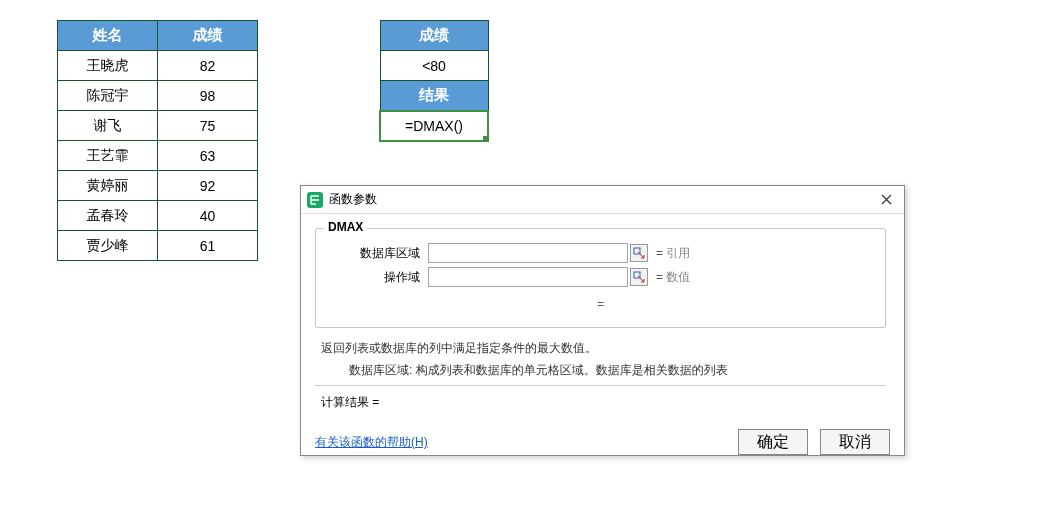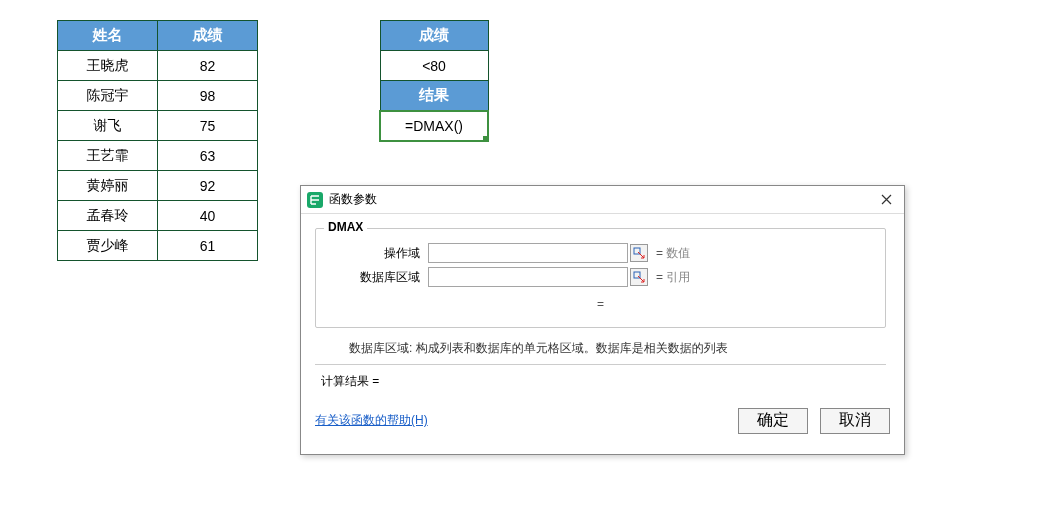--- a/index.html
+++ b/index.html
@@ -137,21 +137,21 @@
       color: #888;
     }
     .param-hint::before { content: "= "; color: #555; }
     .equals-row { text-align: center; margin: 10px 0 4px 0; font-size: 12px; color: #555; }
     .desc-block { padding: 4px 6px 4px 6px; font-size: 12px; color: #333; line-height: 1.8; border-bottom: 1px solid #ccc; margin-top: 6px; }
     .desc-sub { padding-left: 28px; }
     .result-row { padding: 8px 6px 6px 6px; font-size: 12px; }
     .footer {
       display: flex;
       align-items: center;
-      padding: 0 14px 20px 14px;
+      padding: 0 14px 0 14px;
     }
     .help-link {
       color: #1a5fc8;
       text-decoration: underline;
       font-size: 12px;
       cursor: default;
     }
     .footer-spacer { flex: 1; }
     .btn {
       min-width: 70px;
@@ -237,50 +237,51 @@
       <svg width="11" height="11" viewBox="0 0 11 11">
           <path d="M1 1 L10 10 M10 1 L1 10" stroke="#333" stroke-width="1.2"></path>
         </svg>
     </span>
   </div>
   <div class="dialog-body">
     <div class="fieldset">
       <span class="fieldset-legend">DMAX</span>
 
       <div class="param-row">
+        <span class="param-label">数据库区域</span>
+        <input class="param-input" style="">
+        <span class="refedit-btn">
+          <svg width="12" height="12" viewBox="0 0 12 12">
+              <rect x="1" y="1" width="6" height="6" fill="none" stroke="#2a62b5"></rect>
+              <path d="M5 5 L11 11" stroke="#d22"></path>
+              <path d="M8 11 L11 11 L11 8" fill="none" stroke="#d22"></path>
+            </svg>
+        </span>
+        <span class="param-hint">引用</span>
+      </div>
+
+      <div class="param-row">
         <span class="param-label">操作域</span>
         <input class="param-input" style="">
         <span class="refedit-btn">
           <svg width="12" height="12" viewBox="0 0 12 12">
               <rect x="1" y="1" width="6" height="6" fill="none" stroke="#2a62b5"></rect>
               <path d="M5 5 L11 11" stroke="#d22"></path>
               <path d="M8 11 L11 11 L11 8" fill="none" stroke="#d22"></path>
             </svg>
         </span>
         <span class="param-hint">数值</span>
       </div>
 
-      <div class="param-row">
-        <span class="param-label">数据库区域</span>
-        <input class="param-input" style="">
-        <span class="refedit-btn">
-          <svg width="12" height="12" viewBox="0 0 12 12">
-              <rect x="1" y="1" width="6" height="6" fill="none" stroke="#2a62b5"></rect>
-              <path d="M5 5 L11 11" stroke="#d22"></path>
-              <path d="M8 11 L11 11 L11 8" fill="none" stroke="#d22"></path>
-            </svg>
-        </span>
-        <span class="param-hint">引用</span>
-      </div>
-
 
       <div class="equals-row">=</div>
     </div>
 
     <div class="desc-block">
+      <div>返回列表或数据库的列中满足指定条件的最大数值。</div>
       <div class="desc-sub">数据库区域:  构成列表和数据库的单元格区域。数据库是相关数据的列表</div>
     </div>
     <div class="result-row">计算结果 =</div>
   </div>
   <div class="footer">
     <span class="help-link">有关该函数的帮助(H)</span>
     <span class="footer-spacer"></span>
     <span class="btn">确定</span>
     <span class="btn">取消</span>
   </div>

